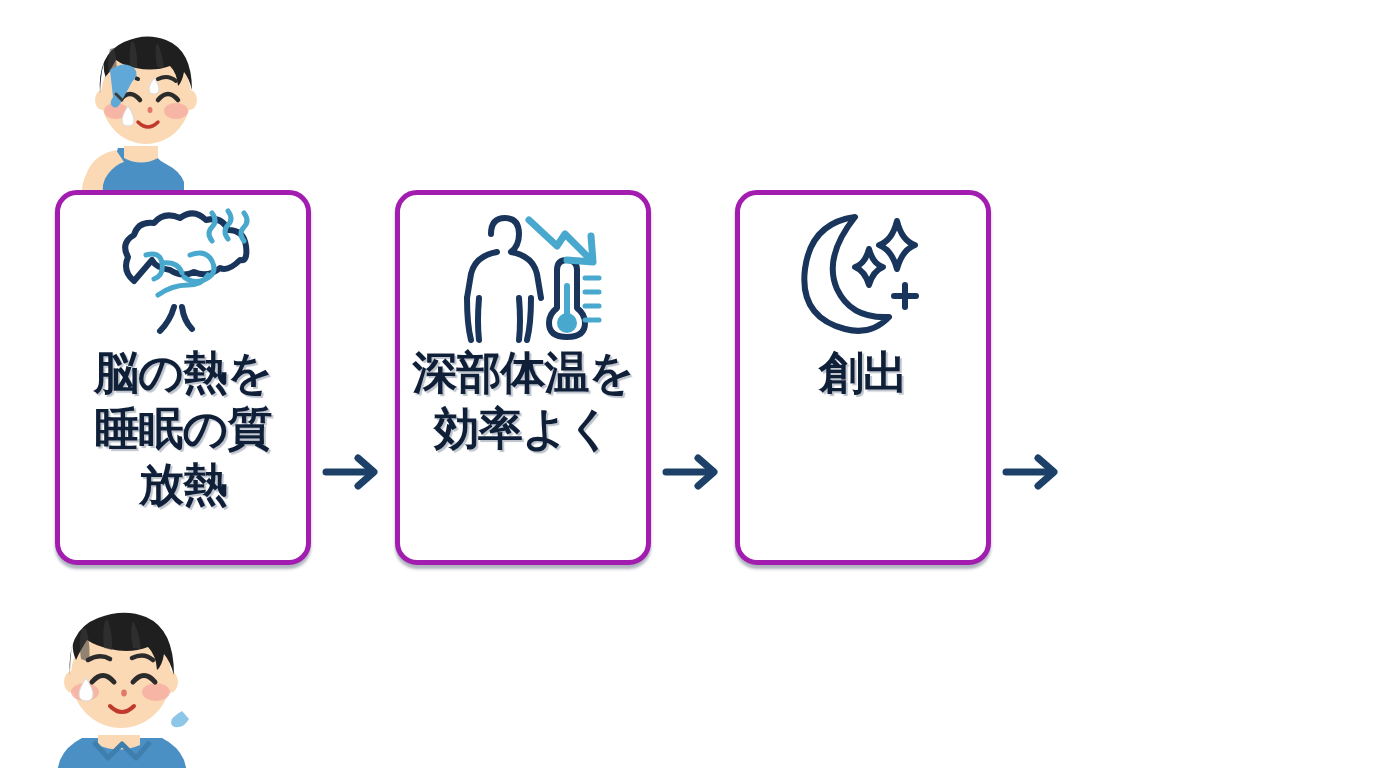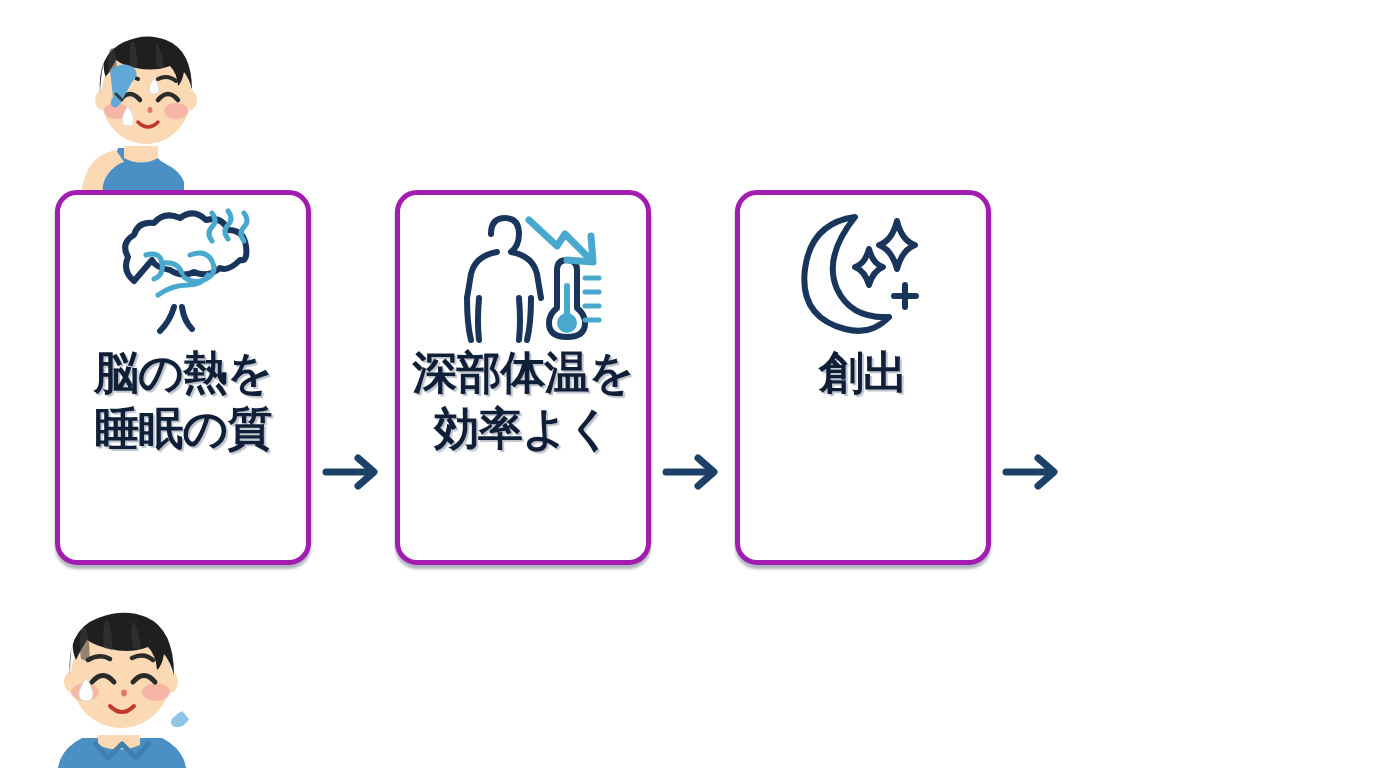--- a/index.html
+++ b/index.html
@@ -141,20 +141,21 @@
           <g fill="none" stroke="#49a8cd" stroke-width="5" stroke-linecap="round">
             <path d="M114 38 q-6 -8 0 -14 6 -6 0 -14"></path>
             <path d="M130 36 q-6 -8 0 -14 6 -6 0 -14"></path>
             <path d="M146 38 q-6 -8 0 -14 6 -6 0 -14"></path>
           </g>
         </svg>
       </div>
       <div class="card-label">
         <div class="card-line">脳の熱を</div>
         <div class="card-line">睡眠の質</div>
+        <div class="card-line">放熱</div>
       </div>
     </div>
 
     <div class="arrow-cell">
       <svg width="62" height="42" viewBox="0 0 62 42">
         <g stroke="#1d4068" stroke-width="7" fill="none" stroke-linecap="round" stroke-linejoin="round">
           <line x1="4" y1="21" x2="50" y2="21"></line>
           <polyline points="36,7 52,21 36,35"></polyline>
         </g>
       </svg>

